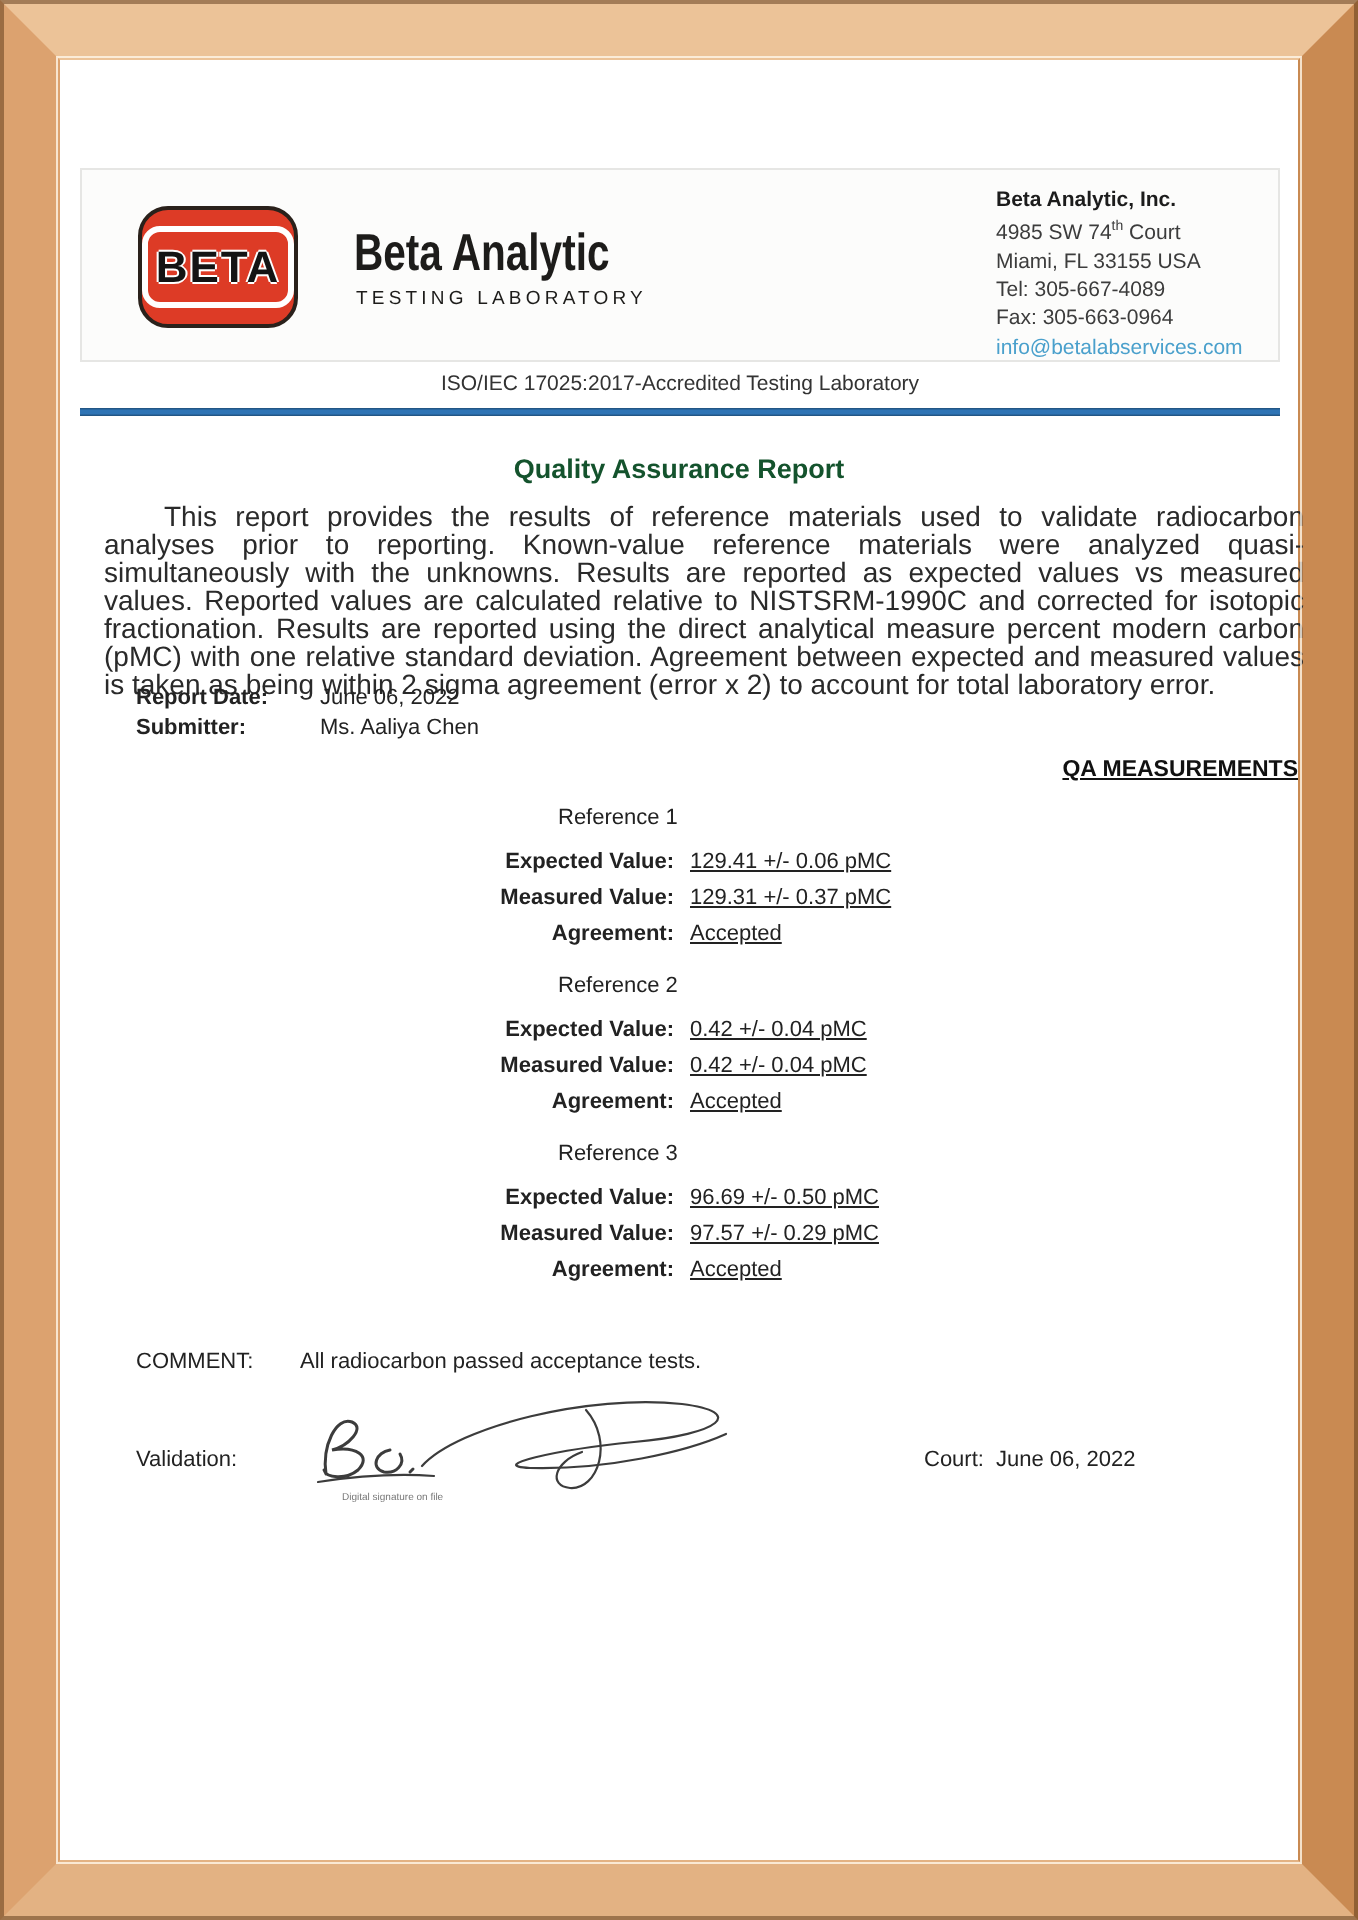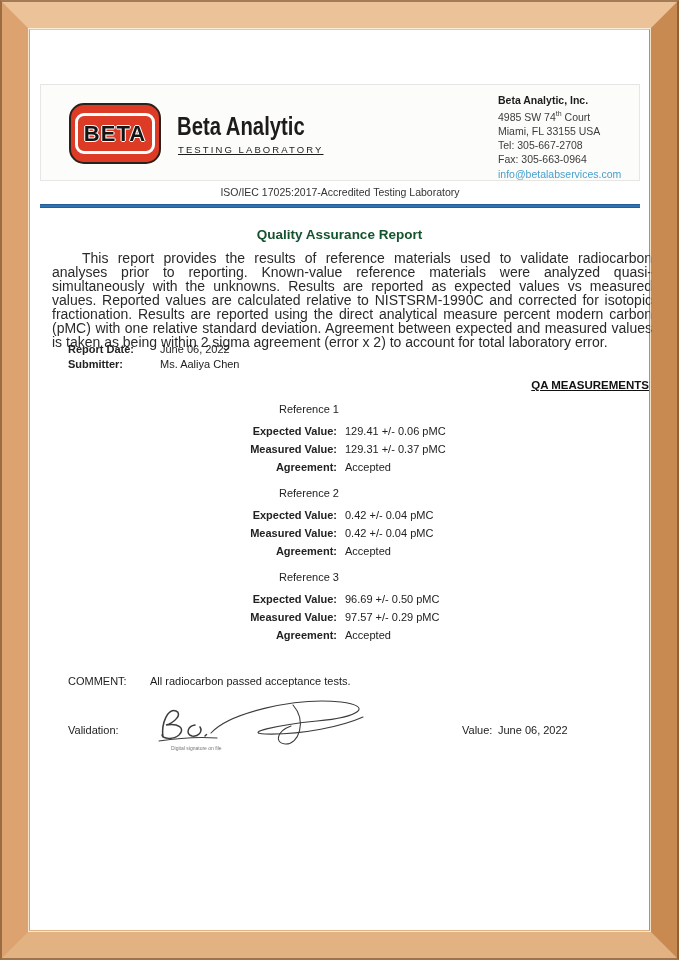--- a/index.html
+++ b/index.html
@@ -23,40 +23,40 @@
   
   .paper {
     position:absolute; inset:30px; background:#ffffff;
   }
   
   .letterhead {
     position:absolute; left:10px; top:54px; width:600px; height:97px;
     background:#fcfcfb; border:1px solid #e6e6e4;
   }
   .logo-badge {
-    position:absolute; left:28px; top:18px; width:92px; height:61px;
+    position:absolute; left:28px; top:18px; width:80px; height:61px;
     background:#dd3b26; border:2px solid #2a211b; border-radius:15px;
     display:flex; align-items:center; justify-content:center;
   }
   .logo-inner {
     width:80px; height:41px; border:3px solid #ffffff; border-radius:9px;
     display:flex; align-items:center; justify-content:center;
   }
   .logo-badge-text {
     font-weight:bold; font-size:22px; letter-spacing:1px; color:#141414;
     text-shadow:-1px 0 0 #fff, 1px 0 0 #fff, 0 -1px 0 #fff, 0 1px 0 #fff;
   }
   .brand-name {
     position:absolute; left:136px; top:26px;
     font-size:26px; font-weight:bold; color:#1d1c1a; white-space:nowrap;
     transform:scaleX(.78); transform-origin:left center; letter-spacing:0;
   }
   .brand-tagline {
     position:absolute; left:137px; top:59px;
-    font-size:9.5px; color:#1d1c1a; letter-spacing:2.1px; white-space:nowrap;text-decoration:underline;
+    font-size:9.5px; color:#1d1c1a; letter-spacing:2.1px; white-space:nowrap;
   }
   .contact {
     position:absolute; left:457px; top:8px; font-size:10.5px; line-height:14.2px;
     color:#3c3c3c; white-space:nowrap;
   }
   .contact .company { font-weight:bold; color:#1c1c1c; }
   .contact sup { font-size:7px; }
   .contact .email { color:#4aa0cc; text-decoration:none; }
   
   .accreditation {
@@ -80,21 +80,21 @@
   .meta-row { white-space:nowrap; }
   .meta-label { display:inline-block; width:92px; font-weight:bold; }
   .qa-heading {
     position:absolute; left:0; top:349px; width:619px; text-align:right;
     font-size:11.5px; font-weight:bold; text-decoration:underline; color:#111;padding-left:12px;
   }
   .ref-block { position:absolute; left:0; width:494px; font-size:11px; color:#222; }
   .ref-name { margin-left:249px; height:22px; }
   .ref-row { height:18px; white-space:nowrap; }
   .ref-label { display:inline-block; width:307px; text-align:right;font-weight:bold; }
-  .ref-value { margin-left:8px; }
+  .ref-value { margin-left:8px;text-decoration:underline; }
   .comment-row { position:absolute; left:38px; top:645px; font-size:11px; white-space:nowrap; color:#222; }
   .comment-label { display:inline-block; width:82px; }
   .validation-label { position:absolute; left:38px; top:694px; font-size:11px; color:#222; }
   .signature-box { position:absolute; left:115px; top:663px; width:240px; height:64px; background:#fff; }
   .date-row { position:absolute; left:432px; top:694px; font-size:11px; white-space:nowrap; color:#222; }
   .date-label { display:inline-block; width:36px; }
 </style>
 </head>
 <body>
 
@@ -109,21 +109,21 @@
           <span class="logo-badge-text">BETA</span>
         </div>
       </div>
       <div class="brand-name">Beta Analytic</div>
       <div class="brand-tagline">TESTING LABORATORY</div>
 
       <div class="contact">
         <div class="company">Beta Analytic, Inc.</div>
         <div><span>4985 SW 74</span><sup>th</sup><span> Court</span></div>
         <div>Miami, FL 33155 USA</div>
-        <div>Tel: 305-667-2708</div>
+        <div>Tel: 305-667-4089</div>
         <div>Fax: 305-663-0964</div>
         <div><a href="#" class="email">info@betalabservices.com</a></div>
       </div>
     </div>
 
     <div class="accreditation">ISO/IEC 17025:2017-Accredited Testing Laboratory</div>
     <div class="blue-rule"></div>
 
     <div class="report-title">Quality Assurance Report</div>
     <div class="intro">This report provides the results of reference materials used to validate radiocarbon analyses prior to reporting. Known-value reference materials were analyzed quasi-simultaneously with the unknowns. Results are reported as expected values vs measured values. Reported values are calculated relative to NISTSRM-1990C and corrected for isotopic fractionation. Results are reported using the direct analytical measure percent modern carbon (pMC) with one relative standard deviation. Agreement between expected and measured values is taken as being within 2 sigma agreement (error x 2) to account for total laboratory error.</div>
@@ -192,20 +192,20 @@
           <path stroke-width="1.5" d="M60 43 l1.5 -1.5"></path>
           <path stroke-width="1.1" d="M66 40 C84 20 150 4 196 9 C228 13 216 24 172 28 C132 32 98 40 120 41 C158 42 198 33 218 24"></path>
           <path stroke-width="1.1" d="M148 12 C162 28 154 52 140 51 C129 50 132 38 146 33"></path>
           <path stroke-width="1.1" d="M14 48 C40 44 58 44 72 45"></path>
         </g>
         <text x="26" y="57" font-size="5" fill="#777777">Digital signature on file</text>
       </svg>
     </div>
 
     <div class="date-row">
-      <span class="date-label">Value:</span><span>June 06, 2022</span>
+      <span class="date-label">Court:</span><span>June 06, 2022</span>
     </div>
 
   </div>
 
   <div class="frame-inner-line"></div>
   <div class="frame-rim"></div>
 </div>
 
 </body></html>

